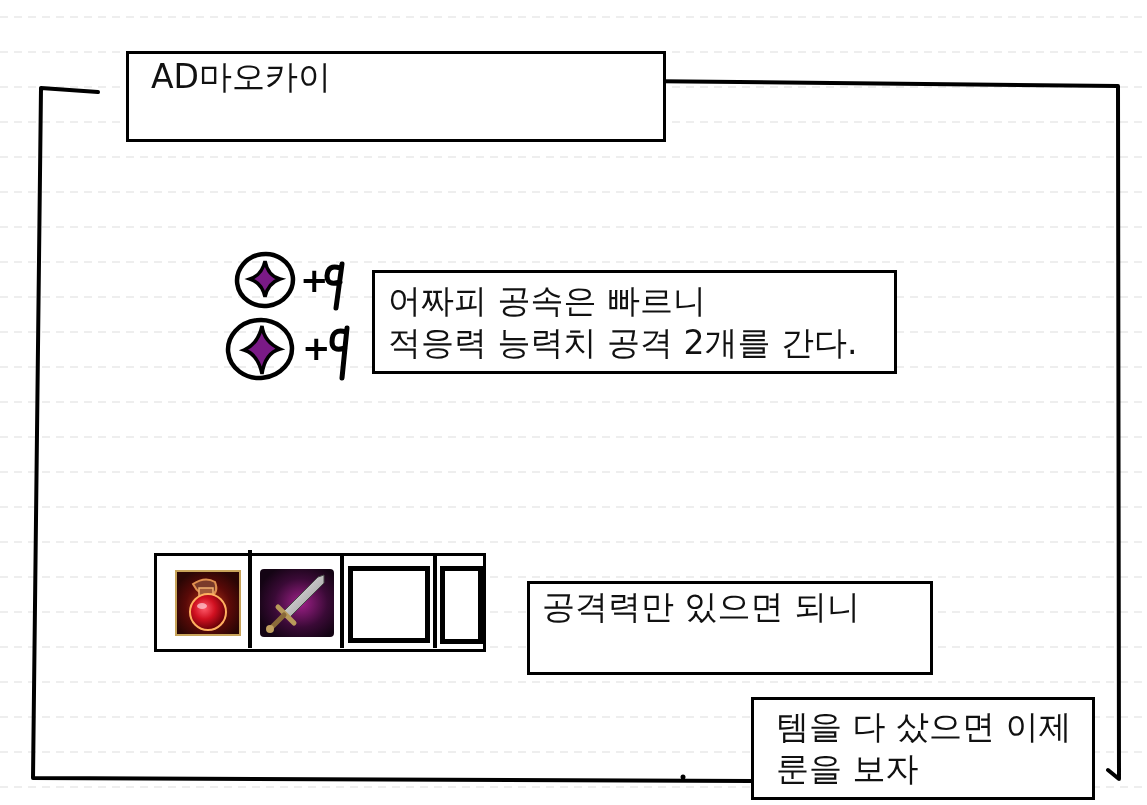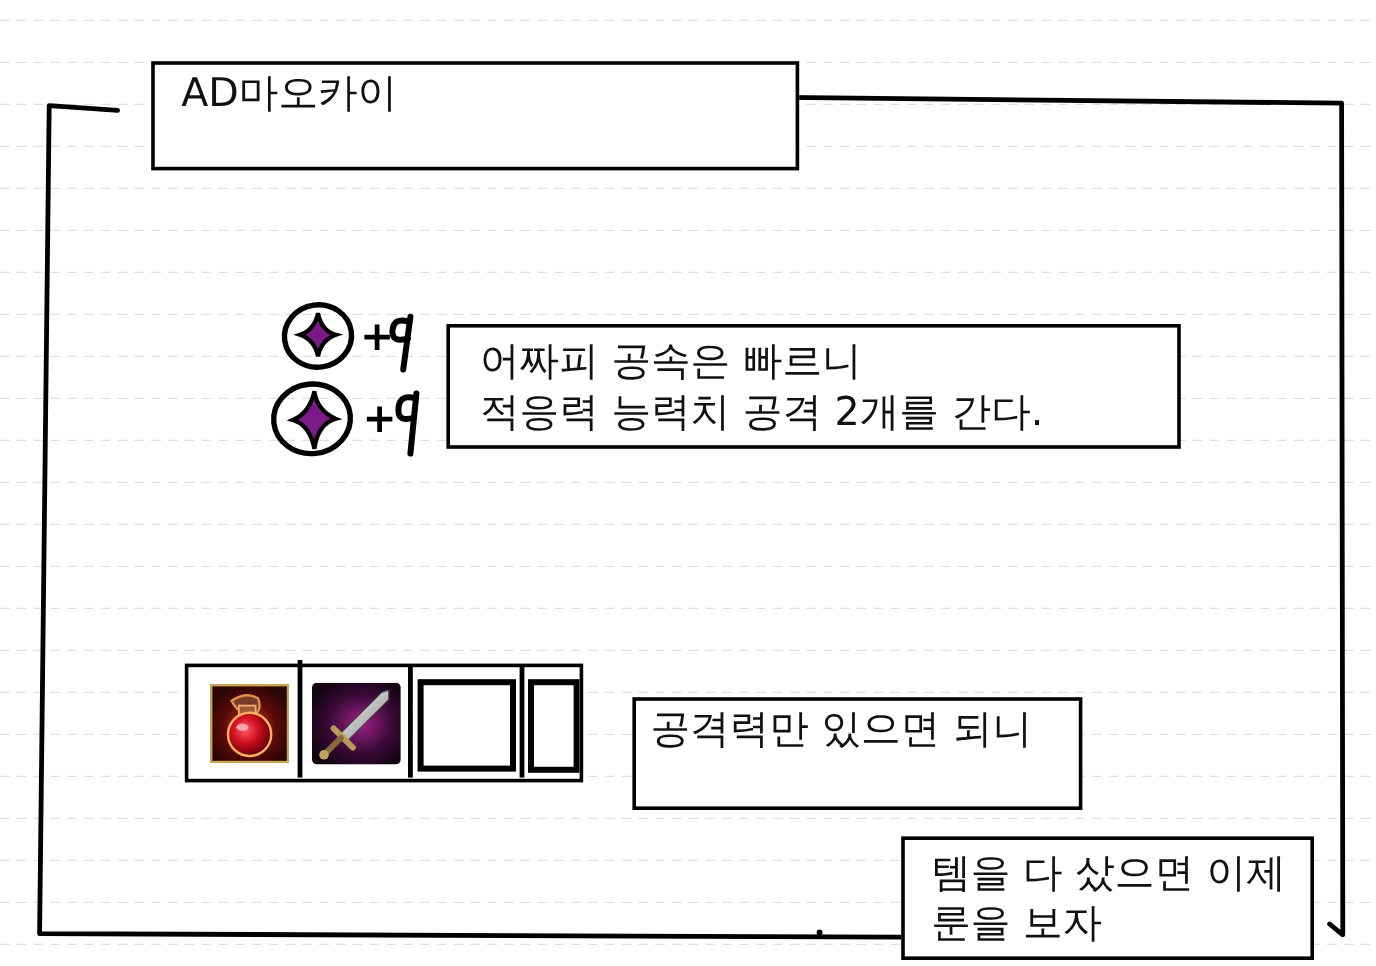--- a/index.html
+++ b/index.html
@@ -72,21 +72,21 @@
 <svg class="stat" style="left:220px;top:316px;" width="140" height="70" viewBox="0 0 140 70">
   <g>
     <ellipse cx="40" cy="33" rx="32" ry="29" fill="none" stroke="#000" stroke-width="4.5" transform="rotate(-6 40 33)"></ellipse>
     <path d="M42 10 Q44 26 60 33 Q45 37 42 58 Q38 38 24 34 Q38 28 42 10 Z" fill="#7a1a86" stroke="#000" stroke-width="3.5"></path>
   </g>
   <text x="82" y="44" font-family="DejaVu Sans, sans-serif" font-size="34" font-weight="bold" fill="#000">+</text>
   <text x="82" y="44" fill="transparent" font-size="1">+9</text>
   <path d="M126 16 Q112 12 112 26 Q112 36 125 32 M127 12 L122 62" fill="none" stroke="#000" stroke-width="5" stroke-linecap="round"></path>
 </svg>
 
-<div class="box" style="left:372px;top:270px;width:612px;height:104px;padding-left:25px;padding-top:7px;">
+<div class="box" style="left:372px;top:270px;width:525px;height:104px;padding-left:13px;padding-top:7px;">
   <span class="line">어짜피 공속은 빠르니</span>
   <span class="line">적응력 능력치 공격 2개를 간다.</span>
 </div>
 
 <div class="inv">
   <div class="divider" style="left:91px;top:-6px;height:98px;"></div>
   <div class="divider" style="left:183px;top:-2px;height:94px;"></div>
   <div class="divider" style="left:276px;top:-2px;height:94px;"></div>
 
   <svg class="slot" style="left:18px;top:14px;" width="66" height="66" viewBox="0 0 66 66">
@@ -126,20 +126,20 @@
     <path d="M64 6 L58 8 L24 42 L30 48 L64 14 Z" fill="url(#blade)" stroke="#444" stroke-width="1"></path>
     <path d="M18 38 L34 54" stroke="#b89a5a" stroke-width="5" stroke-linecap="round"></path>
     <path d="M24 46 L12 58" stroke="#8a6a3a" stroke-width="5" stroke-linecap="round"></path>
     <circle cx="10" cy="60" r="4" fill="#c0a060"></circle>
   </svg>
 
   <div class="empty" style="left:191px;top:10px;width:82px;height:77px;"></div>
   <div class="empty" style="left:283px;top:10px;width:43px;height:78px;"></div>
 </div>
 
-<div class="box" style="left:527px;top:581px;width:375px;height:94px;padding-left:12px;padding-top:2px;">
+<div class="box" style="left:527px;top:581px;width:406px;height:94px;padding-left:12px;padding-top:2px;">
   <span class="line">공격력만 있으면 되니</span>
 </div>
 
 <div class="box" style="left:751px;top:697px;width:344px;height:103px;padding-left:22px;padding-top:6px;">
   <span class="line">템을 다 샀으면 이제</span>
   <span class="line">룬을 보자</span>
 </div>
 
 </body></html>

